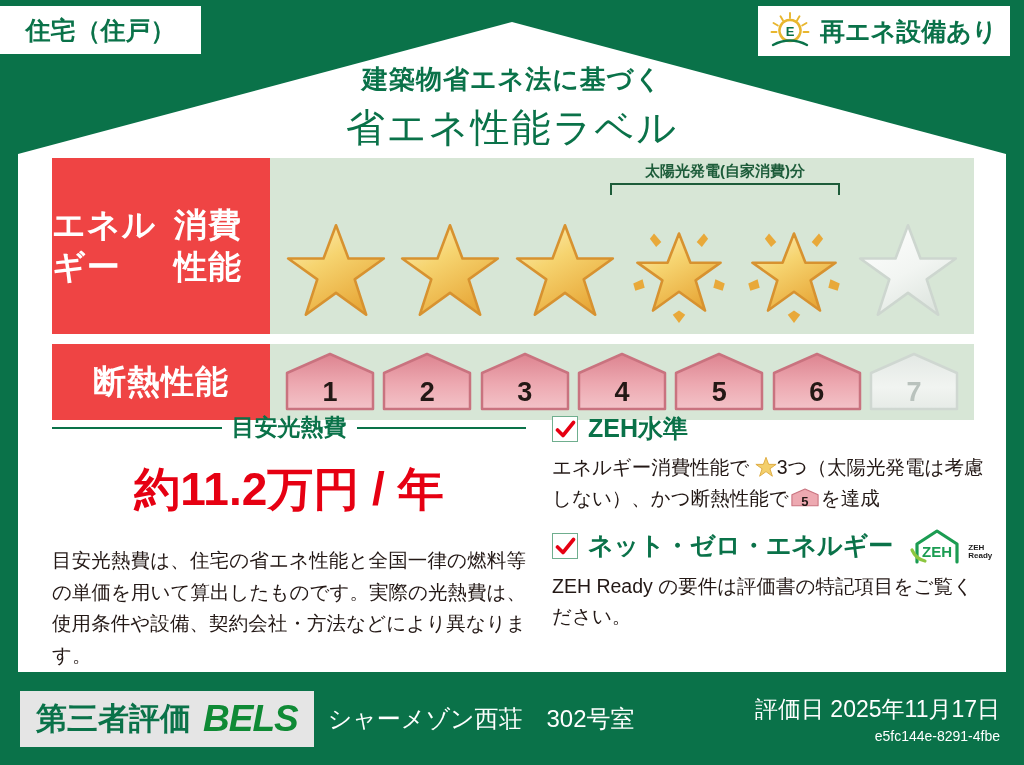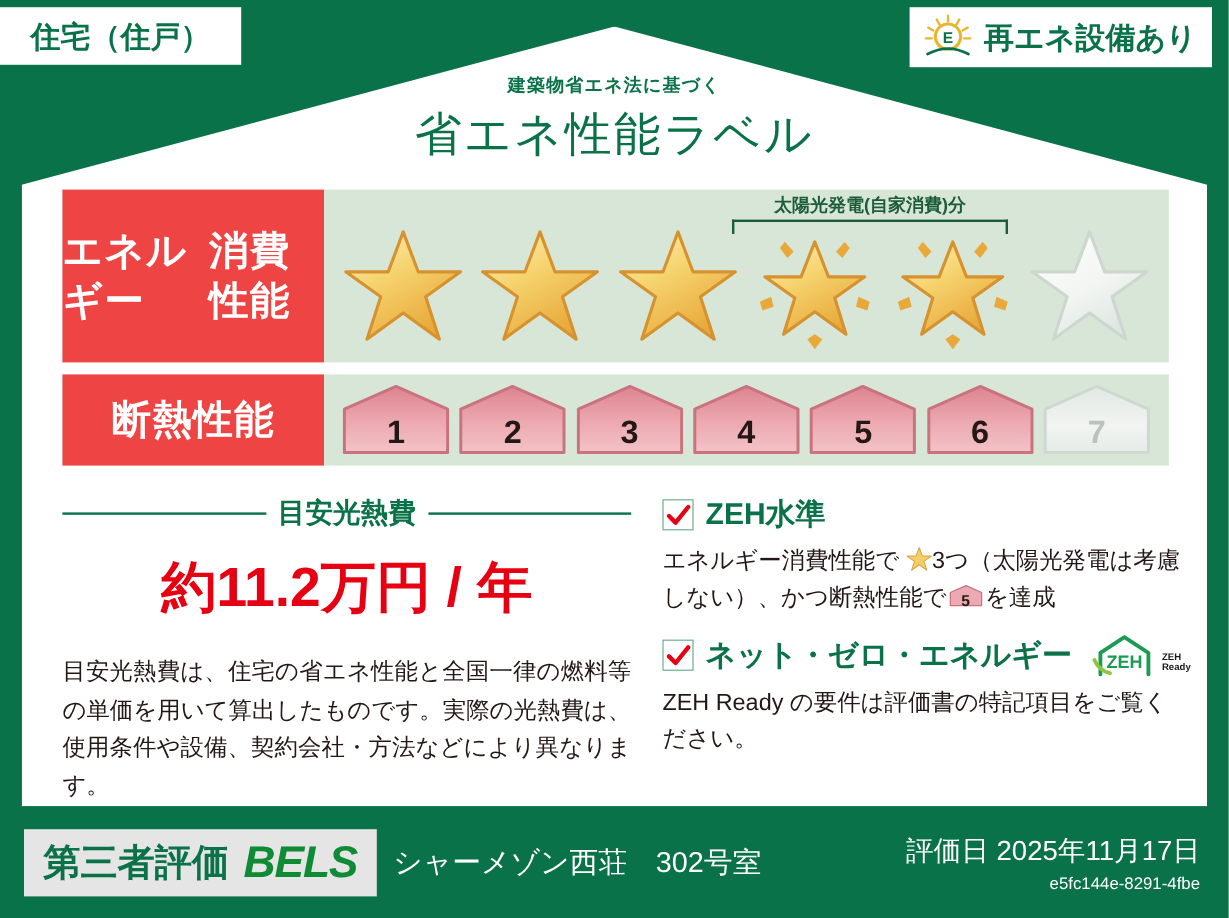--- a/index.html
+++ b/index.html
@@ -76,21 +76,21 @@
     position: absolute;
     left: 0;
     top: 62px;
     width: 1024px;
     text-align: center;
     z-index: 5;
     pointer-events: none;
   }
   .title-sub {
     color: #0a7249;
-    font-size: 15px;
+    font-size: 26px;
     font-weight: bold;
     letter-spacing: 1px;
   }
   .title-main {
     color: #0a7249;
     font-size: 39px;
     font-weight: normal;
     letter-spacing: 2px;
     margin-top: 4px;
   }
@@ -119,21 +119,21 @@
     font-weight: bold;
     line-height: 1.26;
     letter-spacing: 1px;
   }
   .row-body {
     flex: 1 1 auto;
     background: #d7e6d6;
     position: relative;
   }
   .energy-row .row-label,
-  .energy-row .row-body { height: 144px; }
+  .energy-row .row-body { height: 176px; }
   .insul-row .row-label,
   .insul-row .row-body { height: 76px; }
 
   
   .solar-anno {
     position: absolute;
     left: 340px;
     top: 4px;
     width: 230px;
     text-align: center;

